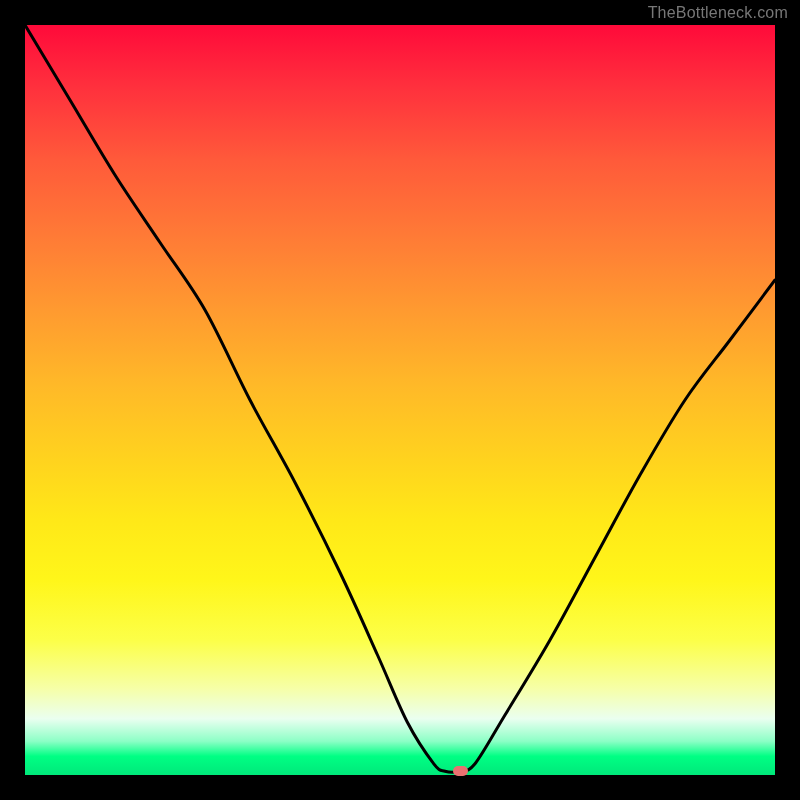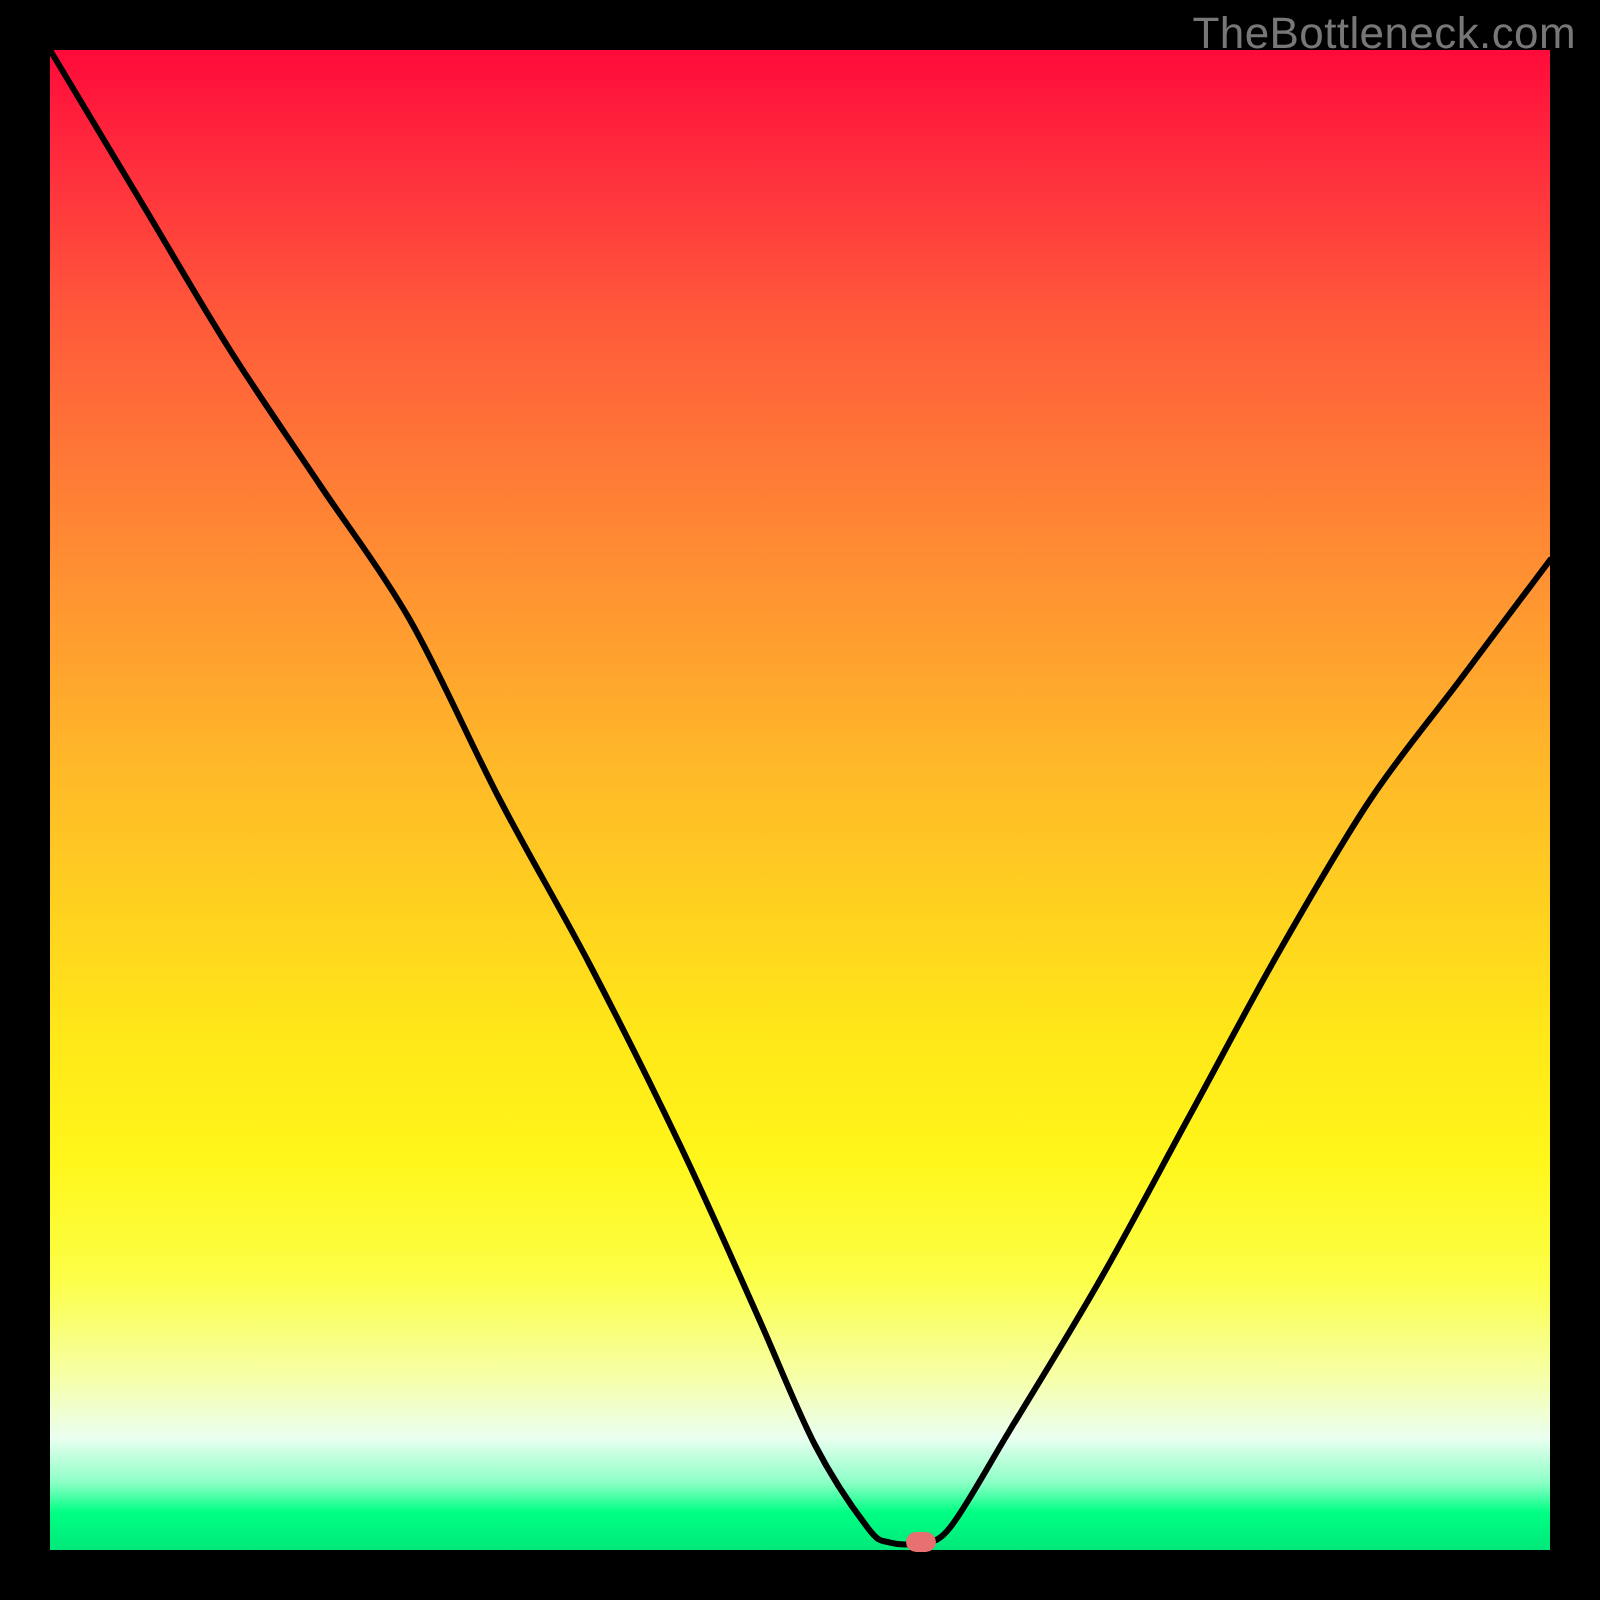--- a/index.html
+++ b/index.html
@@ -39,21 +39,21 @@
       #8cffc6 95.5%,
       #00ff84 97.5%,
       #00e87a 100%
     );
   }
   .watermark {
     position: absolute;
     top: 4px;
     right: 12px;
     color: #777;
-    font-size: 22px;
+    font-size: 16px;
     font-weight: 500;
     letter-spacing: 0.2px;
     font-family: Arial, Helvetica, sans-serif;
   }
   svg.curve {
     position: absolute;
     left: 0;
     top: 0;
     width: 750px;
     height: 750px;

